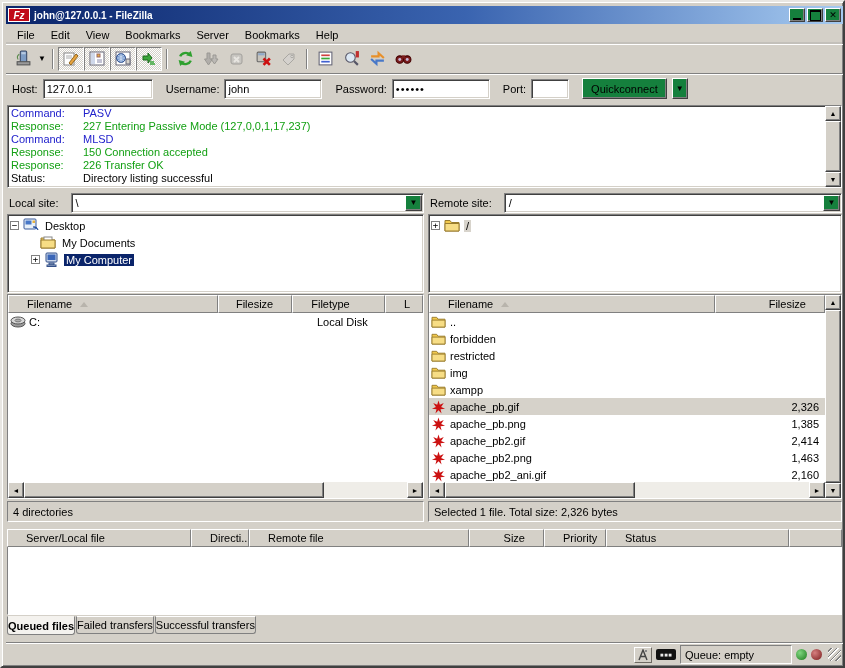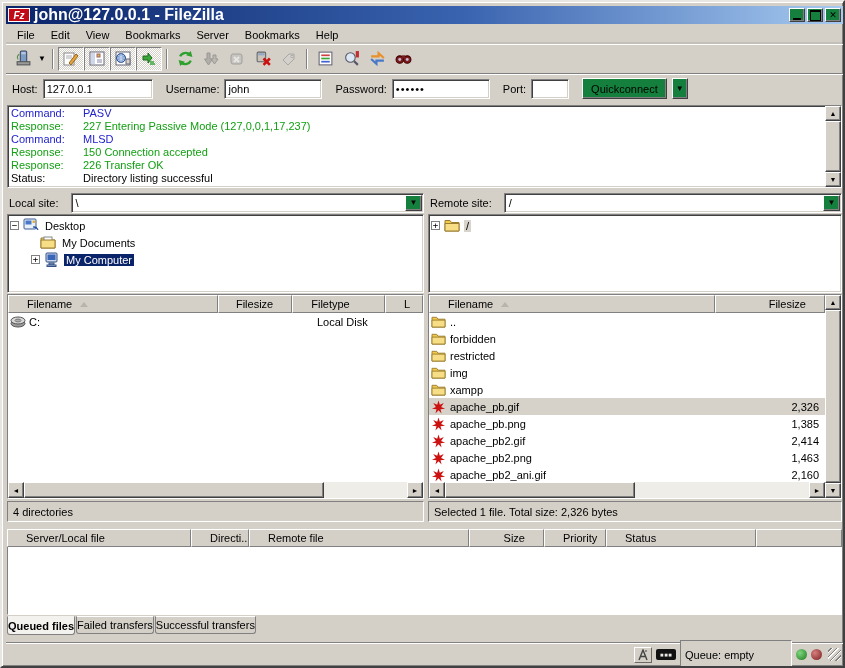--- a/index.html
+++ b/index.html
@@ -11,21 +11,21 @@
   
   .raised{border:1px solid;border-color:#fff #6e6a63 #6e6a63 #fff;}
   .btn3d{border:1px solid;border-color:#fff #404040 #404040 #fff;box-shadow:inset -1px -1px 0 #808080;background:#15803d;}
   .field{border:1px solid;border-color:#808080 #fff #fff #808080;box-shadow:inset 1px 1px 0 #404040, inset -1px -1px 0 #d4d0c8;background:#fff;}
   .sunkenflat{border:1px solid;border-color:#808080 #fff #fff #808080;}
   
   .titlebar{left:4px;top:4px;width:837px;height:18px;display:flex;align-items:center;
     background:linear-gradient(90deg,#0a246a 0%,#3a64b0 55%,#a6caf0 100%);padding:0 2px;}
   .fzlogo{width:22px;height:14px;background:#c00a18;border:1px solid #fff;color:#fff;
     font-weight:bold;font-size:10px;display:flex;align-items:center;justify-content:center;margin-right:4px;font-style:italic;}
-  .title-text{color:#fff;font-weight:bold;font-size:16px;flex:1;white-space:nowrap;}
+  .title-text{color:#fff;font-weight:bold;font-size:10px;flex:1;white-space:nowrap;}
   .winbtn{width:16px;height:14px;margin-left:2px;display:flex;align-items:center;justify-content:center;
     font-size:9px;line-height:1;color:#000;}
   .glyph-min::before{content:"";display:block;width:8px;height:2px;background:#000;margin-top:7px;}
   .glyph-max::before{content:"";display:block;width:9px;height:8px;border:1px solid #000;border-top-width:2px;}
   .glyph-close::before{content:"\2715";font-weight:bold;font-size:9px;}
   
   .menubar{left:4px;top:23px;width:837px;height:19px;display:flex;align-items:center;padding-left:3px;}
   .menu-item{padding:2px 8px;}
   
   .toolbar{left:4px;top:42px;width:837px;height:28px;display:flex;align-items:center;padding-left:4px;
@@ -86,21 +86,21 @@
   .tabs{left:5px;top:614px;width:835px;height:20px;display:flex;align-items:flex-start;gap:1px;}
   .tab{height:18px;padding:2px 0;border:1px solid #808080;border-top:1px solid #fff;background:#d4d0c8;
     border-radius:0 0 3px 3px;display:flex;align-items:center;}
   .tab.active{background:#f4f2ee;font-weight:bold;height:19px;border-top-color:#f4f2ee;}
   
   .statusbar{left:4px;top:640px;width:837px;height:24px;display:flex;align-items:center;justify-content:flex-end;
     gap:4px;border-top:1px solid #808080;box-shadow:inset 0 1px 0 #fff;padding:0 2px;}
   .sb-icon{width:18px;height:16px;display:flex;align-items:center;justify-content:center;font-size:10px;font-weight:bold;}
   .badge{width:20px;height:11px;background:#111;border-radius:2px;display:flex;align-items:center;justify-content:center;
     color:#e8e8e8;font-size:7px;letter-spacing:0;font-family:"DejaVu Sans Mono",monospace;}
-  .queue-box{width:112px;height:29px;display:flex;align-items:center;padding:0 4px;background:#d4d0c8;}
+  .queue-box{width:112px;height:19px;display:flex;align-items:center;padding:0 4px;background:#d4d0c8;}
   .led{width:11px;height:11px;border-radius:50%;}
   .led.green{background:radial-gradient(circle at 35% 35%,#7fd67f,#1d7a1d);}
   .led.red{background:radial-gradient(circle at 35% 35%,#d67f7f,#7a1d1d);}
   .grip{width:13px;height:13px;margin-left:2px;
     background:repeating-linear-gradient(135deg,transparent 0 2px,#808080 2px 3px,#fff 3px 4px);}
 </style>
 </head>
 <body>
 
 <div id="win">
@@ -494,21 +494,21 @@
         </div>
       <div class="col" style="width:220px;">
           <span>Remote file</span>
         </div>
       <div class="col" style="width:75px;justify-content:flex-end;">
           <span>Size</span>
         </div>
       <div class="col" style="width:62px;">
           <span>Priority</span>
         </div>
-      <div class="col" style="width:150px;">
+      <div class="col" style="width:183px;">
           <span>Status</span>
         </div>
       <div class="col" style="flex:1;"></div>
     </div>
     <div class="q-body"></div>
   </div>
 
   <div class="abs tabs">
     <div class="tab active">
         <span>Queued files</span>

